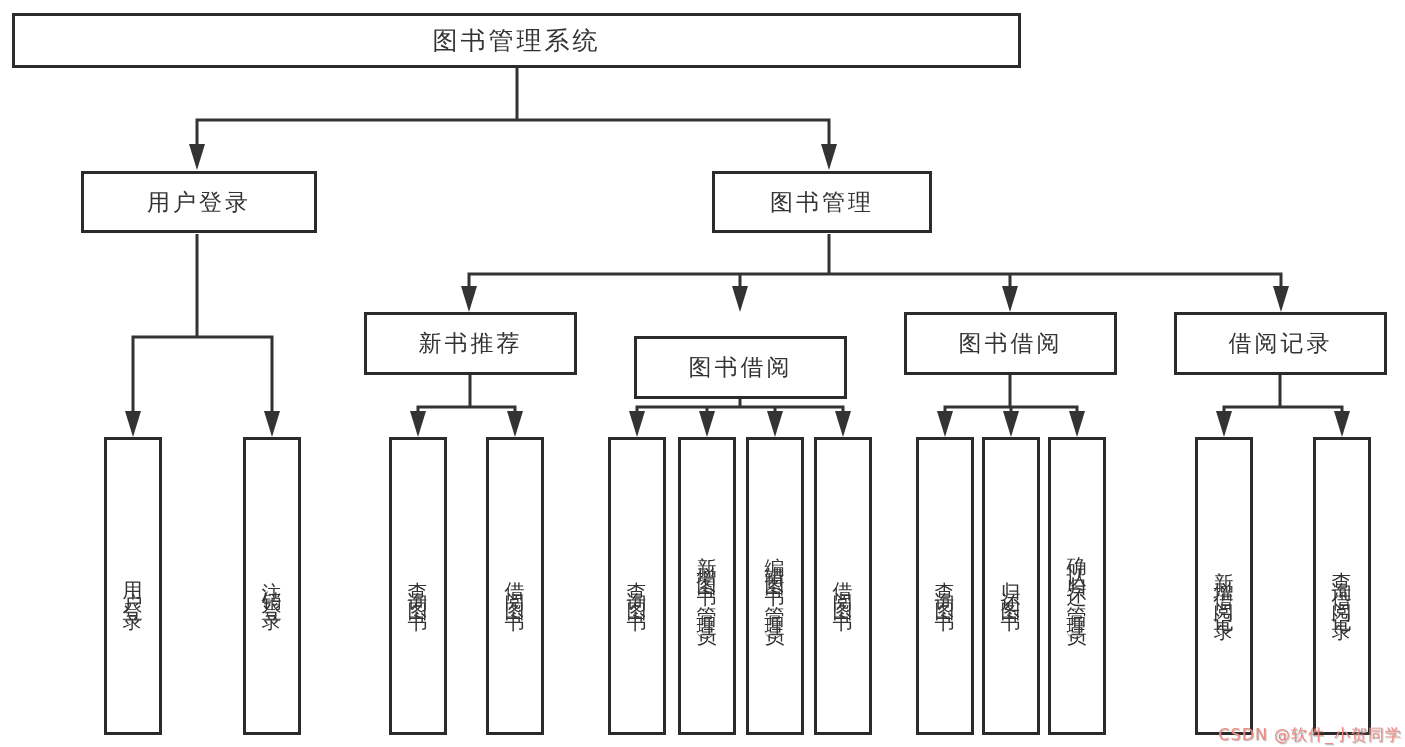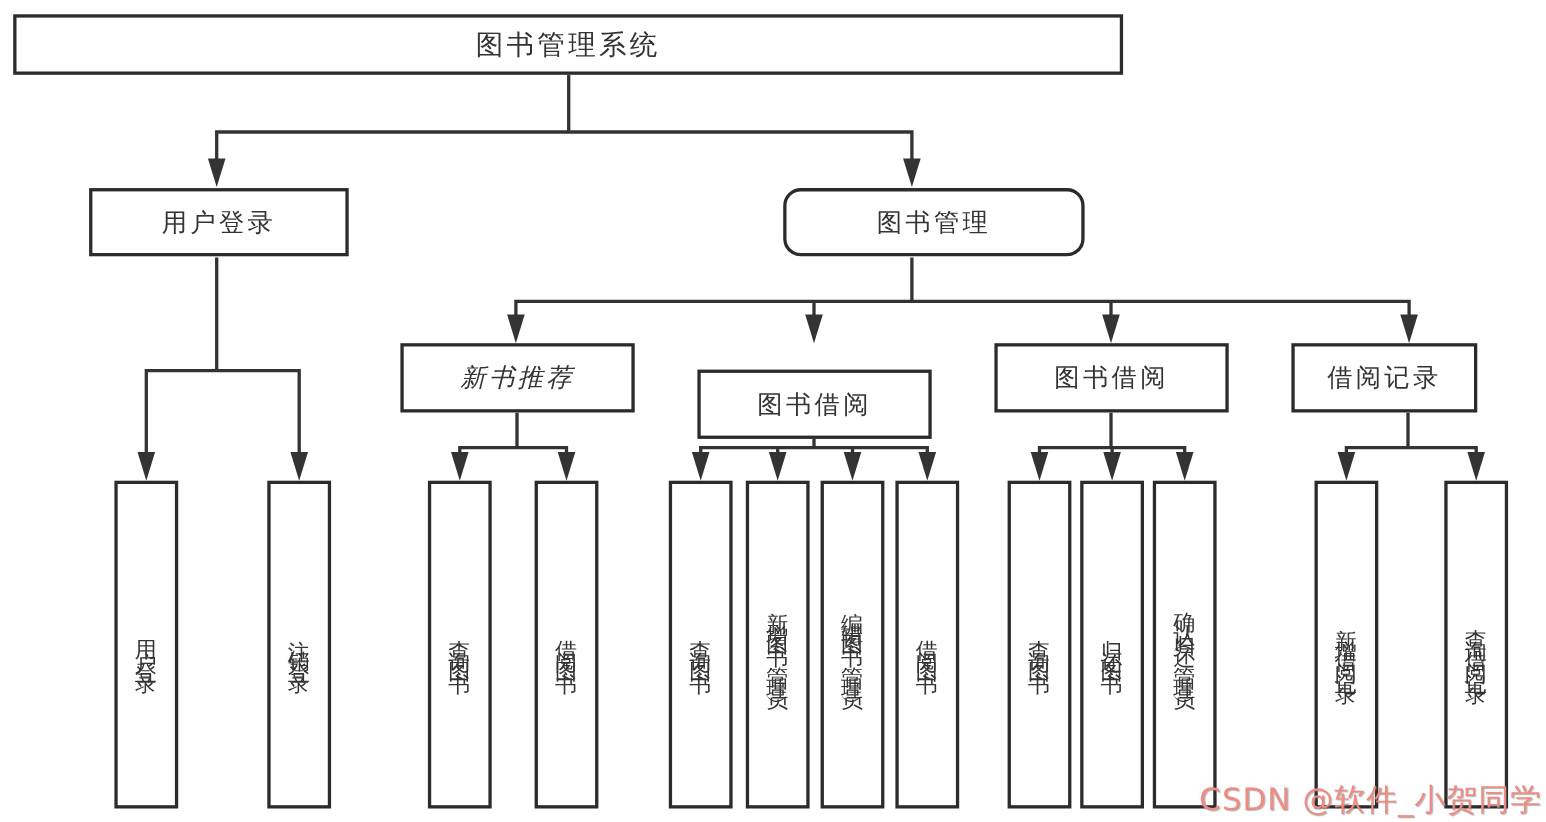--- a/index.html
+++ b/index.html
@@ -42,21 +42,21 @@
   .leaf .vtext {
     writing-mode: vertical-rl;
     text-orientation: mixed;
     letter-spacing: 10px;
     line-height: 1.1;
   }
   .watermark {
     position: absolute;
     right: 3px;
     bottom: 1px;
-    font-size: 28px;
+    font-size: 16px;
     color: #ee8c83;
     text-shadow: 1px 1px 1px rgba(120,120,120,0.55);
     z-index: 3;
     letter-spacing: 1px;
     white-space: nowrap;
     margin-top: 40px;
   }
 </style>
 </head>
 <body>
@@ -110,34 +110,34 @@
     </g>
   </svg>
 
   <div class="node root h" style="left:12px; top:13px; width:1009px; height:55px;">
     <span>图书管理系统</span>
   </div>
 
   <div class="node lvl h" style="left:81px; top:171px; width:236px; height:62px;">
     <span>用户登录</span>
   </div>
-  <div class="node lvl h" style="left:712px; top:171px; width:274px; height:62px;border-radius:16px;">
+  <div class="node lvl h" style="left:712px; top:171px; width:220px; height:62px;">
     <span>图书管理</span>
   </div>
 
-  <div class="node lvl h" style="left:364px; top:312px; width:213px; height:63px;font-style:italic;">
+  <div class="node lvl h" style="left:364px; top:312px; width:213px; height:63px;">
     <span>新书推荐</span>
   </div>
   <div class="node lvl h" style="left:634px; top:312px; width:213px; height:63px;margin-top:24px;">
     <span>图书借阅</span>
   </div>
   <div class="node lvl h" style="left:904px; top:312px; width:213px; height:63px;">
     <span>图书借阅</span>
   </div>
-  <div class="node lvl h" style="left:1174px; top:312px; width:169px; height:63px;align-items:center;">
+  <div class="node lvl h" style="left:1174px; top:312px; width:213px; height:63px;align-items:center;">
     <span>借阅记录</span>
   </div>
 
   <div class="node leaf" style="left:104px; top:437px; width:58px; height:298px;">
     <span class="vtext">用户登录</span>
   </div>
   <div class="node leaf" style="left:243px; top:437px; width:58px; height:298px;">
     <span class="vtext">注销登录</span>
   </div>
 

